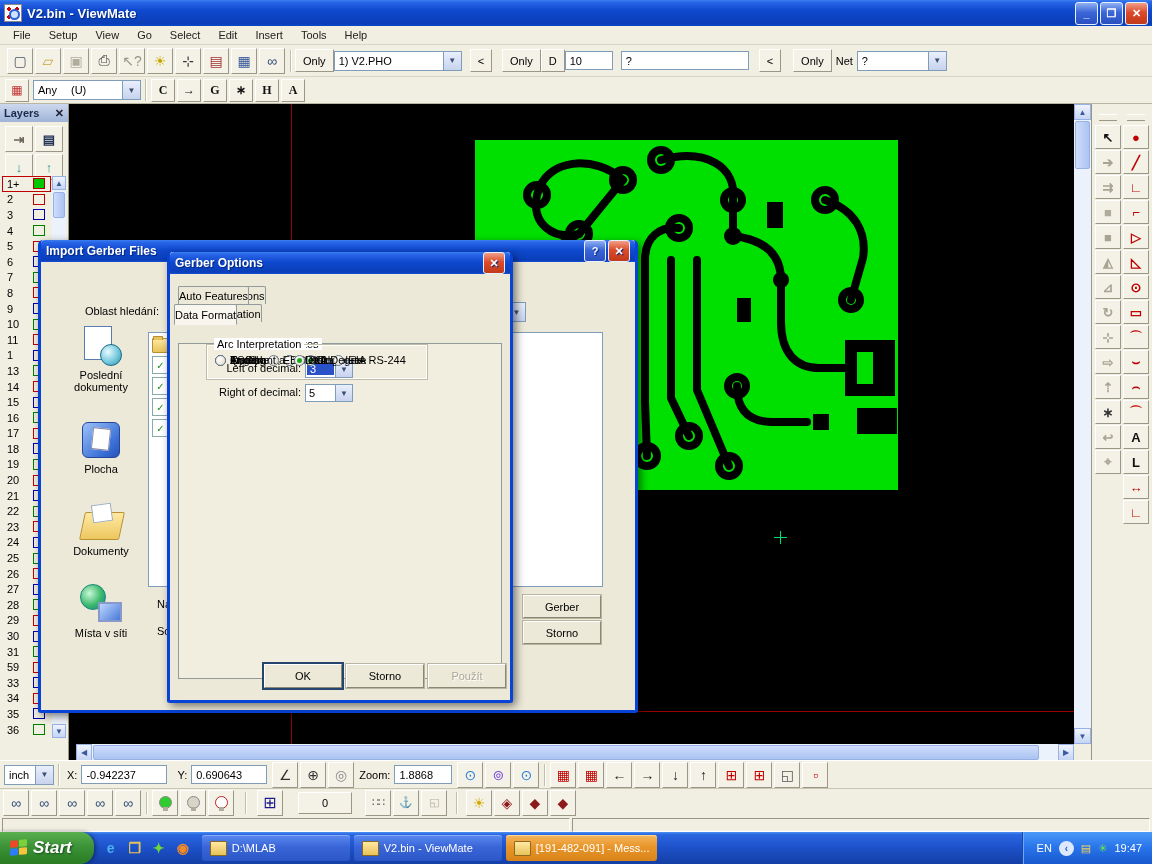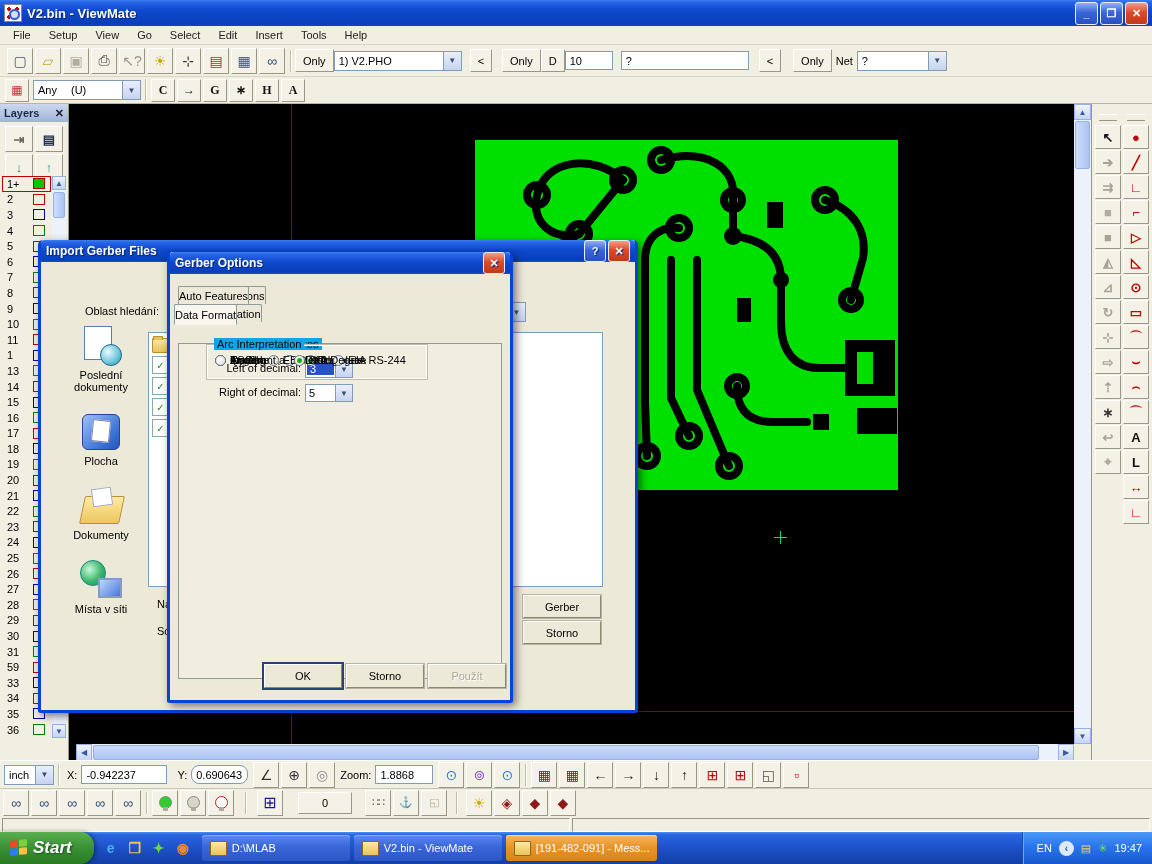--- a/index.html
+++ b/index.html
@@ -79,21 +79,21 @@
     background:linear-gradient(180deg,#8fb0f2,#3a66d8 45%,#2a50c0);}
   .dbtn.red{background:linear-gradient(180deg,#f0a088,#dd4a2a 45%,#c03a1a);}
   .import-dlg{left:38px;top:240px;width:594px;height:470px;z-index:30;}
   .gerber-dlg{left:167px;top:252px;width:340px;height:448px;z-index:40;}
   
   .listview{position:absolute;left:107px;top:70px;width:455px;height:255px;background:#fff;border:1px solid #7f9db9;padding:3px;box-sizing:border-box;}
   .flist{display:flex;flex-direction:column;gap:3px;width:18px;}
   .fsheet{width:15px;height:16px;background:#fff;border:1px solid #8aa;position:relative;font-size:10px;color:#1f8f1f;display:flex;align-items:center;justify-content:center;}
   .ffolder{width:17px;height:13px;background:linear-gradient(180deg,#ffe9a2,#e8c25a);border:1px solid #b89030;border-radius:1px;position:relative;margin-top:2px;}
   .ffolder::before{content:"";position:absolute;left:0;top:-3px;width:8px;height:3px;background:#e8c25a;border:1px solid #b89030;border-bottom:none;border-radius:1px 1px 0 0;}
-  .places{position:absolute;left:14px;top:64px;width:92px;height:330px;display:flex;flex-direction:column;align-items:center;gap:19px;}
+  .places{position:absolute;left:14px;top:64px;width:92px;height:330px;display:flex;flex-direction:column;align-items:center;gap:27px;}
   .place{display:flex;flex-direction:column;align-items:center;gap:3px;width:92px;}
   .place .cap{text-align:center;line-height:12px;}
   .picon{width:42px;height:40px;position:relative;}
   .recent-documents-icon::before{content:"";position:absolute;left:4px;top:0;width:26px;height:32px;background:#fff;border:1px solid #5a7ab0;
      box-shadow:inset 0 -22px 0 -4px #fff,inset 0 0 0 60px #fff;}
   .recent-documents-icon::after{content:"";position:absolute;right:0;bottom:0;width:20px;height:20px;border-radius:50%;
      background:radial-gradient(circle at 35% 35%,#e8fbff,#6ac4d8 60%,#2a8aa8);border:1px solid #1a6a88;}
   .desktop-icon::before{content:"";position:absolute;left:2px;top:2px;width:36px;height:34px;border-radius:6px;
      background:linear-gradient(135deg,#9ec1f8,#3a72d8 70%,#2a52b8);border:1px solid #24459a;}
   .desktop-icon::after{content:"";position:absolute;left:12px;top:8px;width:16px;height:20px;background:#fff;border:1px solid #88a;transform:rotate(6deg);}
@@ -111,21 +111,21 @@
   .gtab{position:absolute;height:18px;box-sizing:border-box;border:1px solid #919b9c;border-bottom:none;border-radius:2px 2px 0 0;
      background:#ece9d8;display:flex;align-items:center;justify-content:center;}
   .gtab.active{background:#f8f6ee;height:21px;z-index:2;border-bottom:1px solid #f8f6ee;}
   .gpane{position:absolute;left:8px;top:69px;width:324px;height:336px;border:1px solid #919b9c;background:#f1eee0;box-sizing:border-box;}
   .grow{position:absolute;display:flex;align-items:center;}
   .dcombo{width:48px;height:18px;background:#fff;border:1px solid #7f9db9;display:flex;align-items:center;box-sizing:border-box;}
   .dcombo .val{flex:1;padding-left:3px;}
   .dcombo .val.hl{background:#2a52c8;color:#fff;margin:1px;}
   .dcombo .carrow{width:16px;align-self:stretch;display:flex;align-items:center;justify-content:center;background:linear-gradient(180deg,#e9effc,#c7d3ee);border-left:1px solid #7f9db9;color:#3a4f6f;font-size:8px;}
   .group{position:absolute;left:27px;width:220px;height:34px;border:1px solid #c0bcaa;box-shadow:1px 1px 0 #fff inset, -1px -1px 0 #fff inset;border-radius:1px;}
-  .gtitle{position:absolute;left:7px;top:-7px;background:#0ea5e9;padding:0 3px;}
+  .gtitle{position:absolute;left:7px;top:-7px;background:#ffffff;padding:0 3px;}
   .opts{position:absolute;left:8px;top:9px;right:4px;display:flex;gap:18px;align-items:center;}
   .opts.tight{gap:9px;}
   .radio{display:flex;align-items:center;gap:4px;white-space:nowrap;}
   .rb{width:11px;height:11px;border-radius:50%;background:radial-gradient(circle at 35% 35%,#fff,#dcd8c8);border:1px solid #6a7a8a;position:relative;box-sizing:border-box;flex:0 0 auto;}
   .rb.on::after{content:"";position:absolute;left:2px;top:2px;width:5px;height:5px;border-radius:50%;background:#1ca81c;}
   .gbtn{position:absolute;width:76px;height:22px;background:#ece9d8;border:1px solid;border-color:#fff #8a8773 #8a8773 #fff;box-shadow:0 0 0 1px #b8b5a2;
      display:flex;align-items:center;justify-content:center;}
   .gbtn.def{box-shadow:0 0 0 2px #26456e;}
   .gbtn.dis{color:#aca899;text-shadow:1px 1px 0 #fff;}
   
@@ -757,21 +757,21 @@
 
   <div class="abs bar status1">
     <span class="combo" style="width:50px;">
       <span>inch</span>
       <span class="carrow">▼</span>
     </span>
     <span class="sep"></span>
     <span class="lbl">X:</span>
     <span class="field" style="width:86px;">-0.942237</span>
     <span class="lbl" style="margin-left:6px;">Y:</span>
-    <span class="field" style="width:57px;border-radius:8px;">0.690643</span>
+    <span class="field" style="width:76px;">0.690643</span>
     <span style="display:flex;align-items:center;margin-left:4px;">
 
     <span class="tbtn" style="color: rgb(51, 51, 51);">
           <span>∠</span>
         </span>
         <span class="tbtn" style="color: rgb(51, 51, 51);">
           <span>⊕</span>
         </span>
         <span class="tbtn" style="color: rgb(136, 136, 136);">
           <span>◎</span>

